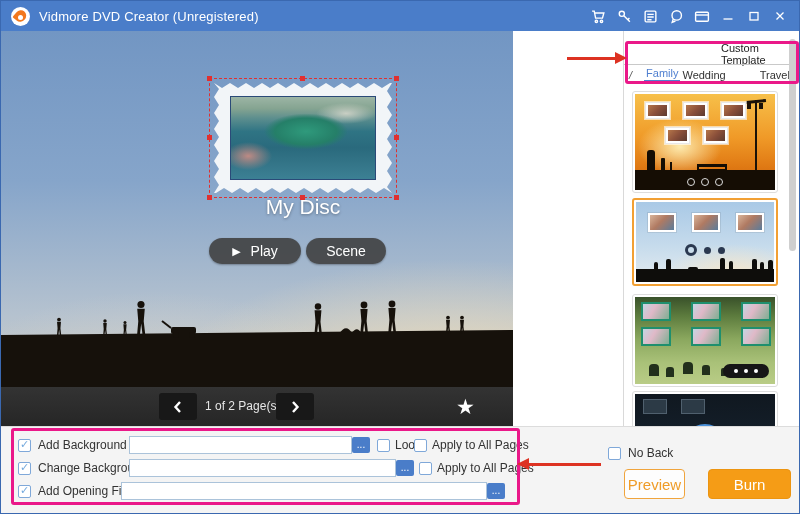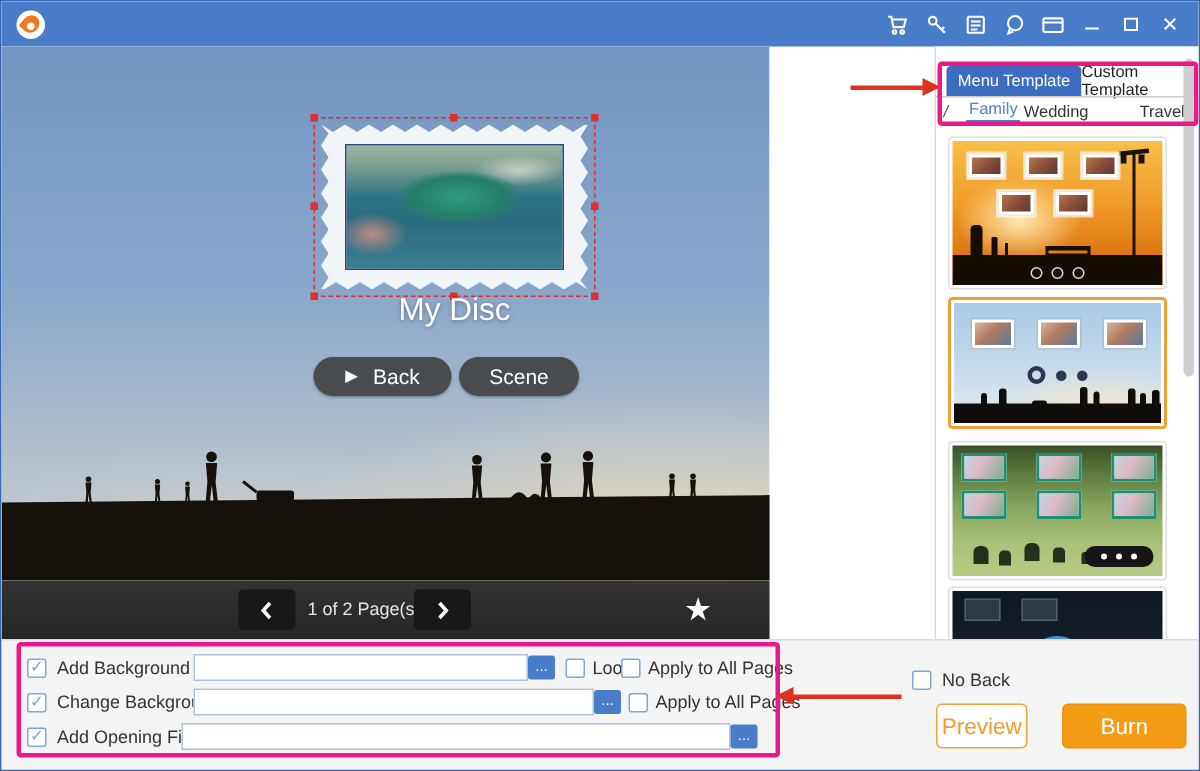--- a/index.html
+++ b/index.html
@@ -149,20 +149,21 @@
   #arrow2{left:516px;top:457px;width:84px;height:12px}
   #arrow2 .shaft{left:10px;width:74px}
 </style>
 </head>
 <body>
 
 <div class="window">
 
   <div class="titlebar">
     <span class="logo"></span>
+    <span class="tb-title">Vidmore DVD Creator (Unregistered)</span>
     <div class="tb-icons">
       <span class="tb-ic">
         <svg width="15" height="15" viewBox="0 0 14 14">
             <path d="M1 2h2l1.3 6.5h6.4l1.3-4.8H3.6"></path>
             <circle cx="5" cy="11.5" r="1.1"></circle>
             <circle cx="9.8" cy="11.5" r="1.1"></circle>
           </svg>
       </span>
       <span class="tb-ic">
         <svg width="15" height="15" viewBox="0 0 14 14">
@@ -254,21 +255,21 @@
         <span class="hd bl"></span>
         <span class="hd bm"></span>
         <span class="hd br"></span>
       </div>
     </div>
 
     <div class="disc-title">My Disc</div>
 
     <div class="menu-btn" id="btn-play">
       <span class="tri">▶</span>
-      <span>Back</span>
+      <span>Play</span>
     </div>
     <div class="menu-btn" id="btn-scene">
       <span>Scene</span>
     </div>
 
     <div class="pager-strip">
       <div class="pg-btn" id="pg-prev">
         <svg width="16" height="16" viewBox="0 0 16 16">
             <path d="M10 3L5.5 8L10 13"></path>
           </svg>
@@ -279,21 +280,20 @@
             <path d="M6 3L10.5 8L6 13"></path>
           </svg>
       </div>
       <div class="save-tpl">
         <span class="star">★</span>
       </div>
     </div>
   </div>
 
   <div class="panel">
-    <div class="tab" id="tab-menu">Menu Template</div>
     <div class="tab" id="tab-custom">Custom Template</div>
     <div class="tab-sep"></div>
 
     <div class="cats">
       <span class="cat cat-partial">/</span>
       <span class="cat cat-family">Family</span>
       <span class="cat cat-wedding">Wedding</span>
       <span class="cat cat-travel">Travel</span>
 
     </div>

